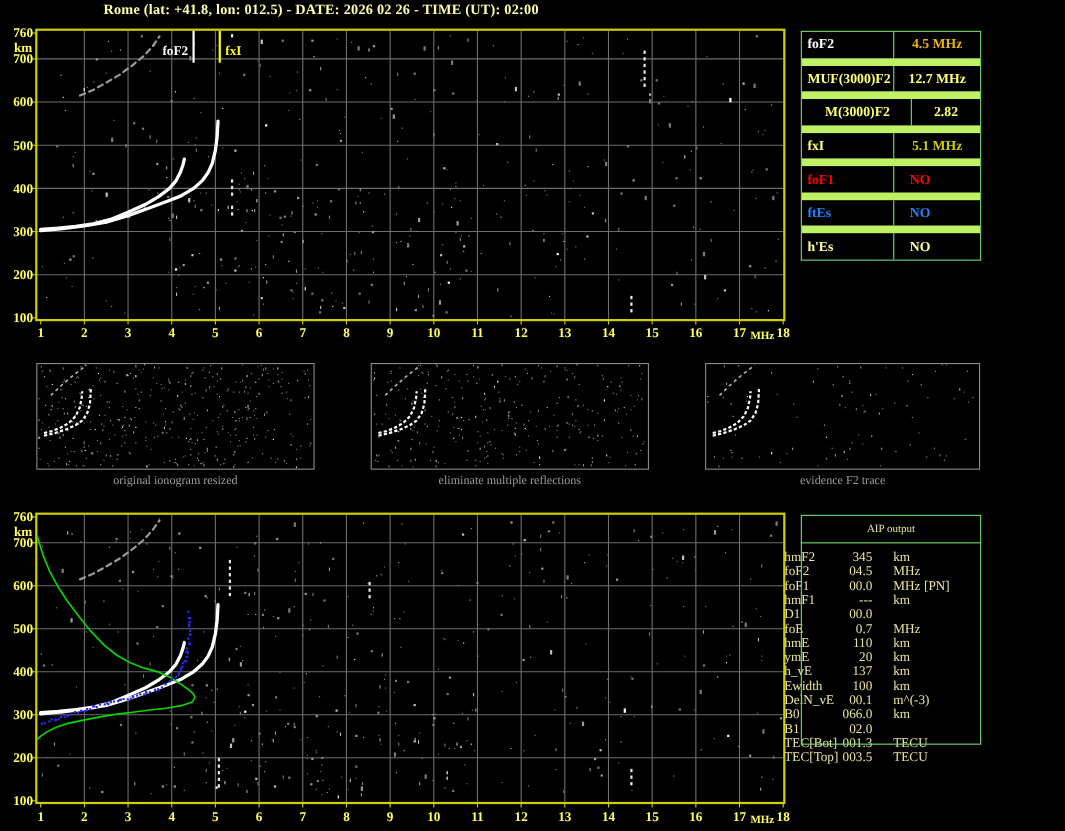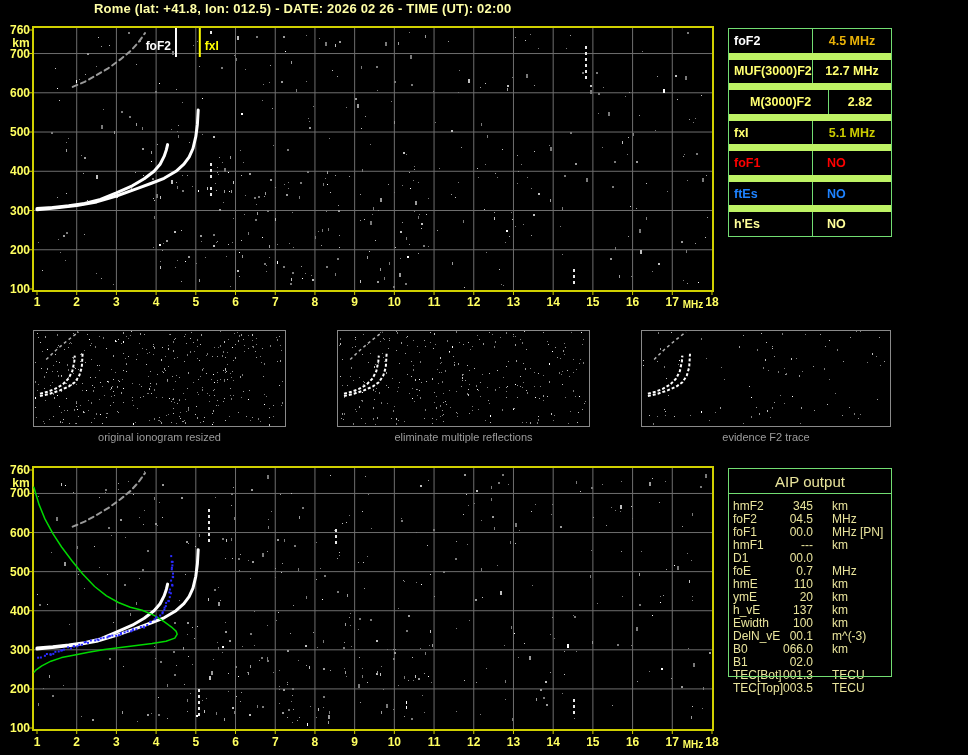--- a/index.html
+++ b/index.html
@@ -1,17 +1,17 @@
 <!DOCTYPE html>
 <html><head>
 <meta charset="utf-8">
 <style>
   html,body{margin:0;padding:0;background:#000;}
   #app{position:relative;width:968px;height:755px;background:#000;overflow:hidden;
-       font-family:Liberation Sans, sans-serif;}
+       font-family:Liberation Serif, serif;}
   #page-title{position:absolute;left:94px;top:1px;height:16px;line-height:16px;
        font-size:13px;font-weight:700;color:#ffffa6;letter-spacing:.2px;white-space:pre;}
   #plots-svg{position:absolute;left:0;top:0;width:968px;height:755px;}
   
   #autoscala{position:absolute;left:728px;top:28px;width:164px;height:209px;
        border:1px solid #72dd72;box-sizing:border-box;display:flex;flex-direction:column;}
   .as-header{height:24px;line-height:24px;text-align:center;font-size:13px;font-weight:700;
        color:#ffff00;border-bottom:1px solid #72dd72;flex:none;}
   #as-rows{flex:1;display:flex;flex-direction:column;}
   .as-row{flex:1;display:flex;font-size:12.5px;font-weight:700;min-height:0;}
@@ -23,22 +23,22 @@
   
   .thumb{position:absolute;top:330px;height:97px;border:1px solid #8a8a8a;
        box-sizing:border-box;background:#000;}
   .thumb svg{display:block;width:100%;height:100%;}
   .thumb-caption{position:absolute;top:431px;font-size:11px;color:#9c9c9c;text-align:center;white-space:nowrap;}
   
   #aip-border{position:absolute;left:728px;top:468px;width:164px;height:209px;
        border:1px solid #72dd72;box-sizing:border-box;z-index:5;pointer-events:none;}
   #aip-sep{position:absolute;left:728px;top:493px;width:164px;height:1px;background:#72dd72;z-index:4;}
   #aip-header{position:absolute;left:728px;top:474px;width:164px;height:16px;line-height:16px;
-       text-align:center;font-size:15px;color:#e9e49c;z-index:2;}
-  #aip-rows{position:absolute;left:728px;top:500px;width:184px;z-index:2;}
+       text-align:center;font-size:10px;color:#e9e49c;z-index:2;}
+  #aip-rows{position:absolute;left:708px;top:500px;width:184px;z-index:2;}
   .aip-row{position:relative;height:13px;font-size:12px;line-height:13px;color:#e9e49c;white-space:nowrap;}
   .aip-p{position:absolute;left:5px;top:0;}
   .aip-v{position:absolute;left:0;top:0;width:85px;text-align:right;}
   .aip-u{position:absolute;left:104px;top:0;}
   .aip-n{position:absolute;left:132px;top:0;}
 </style>
 </head>
 <body>
 
 <div id="app">

